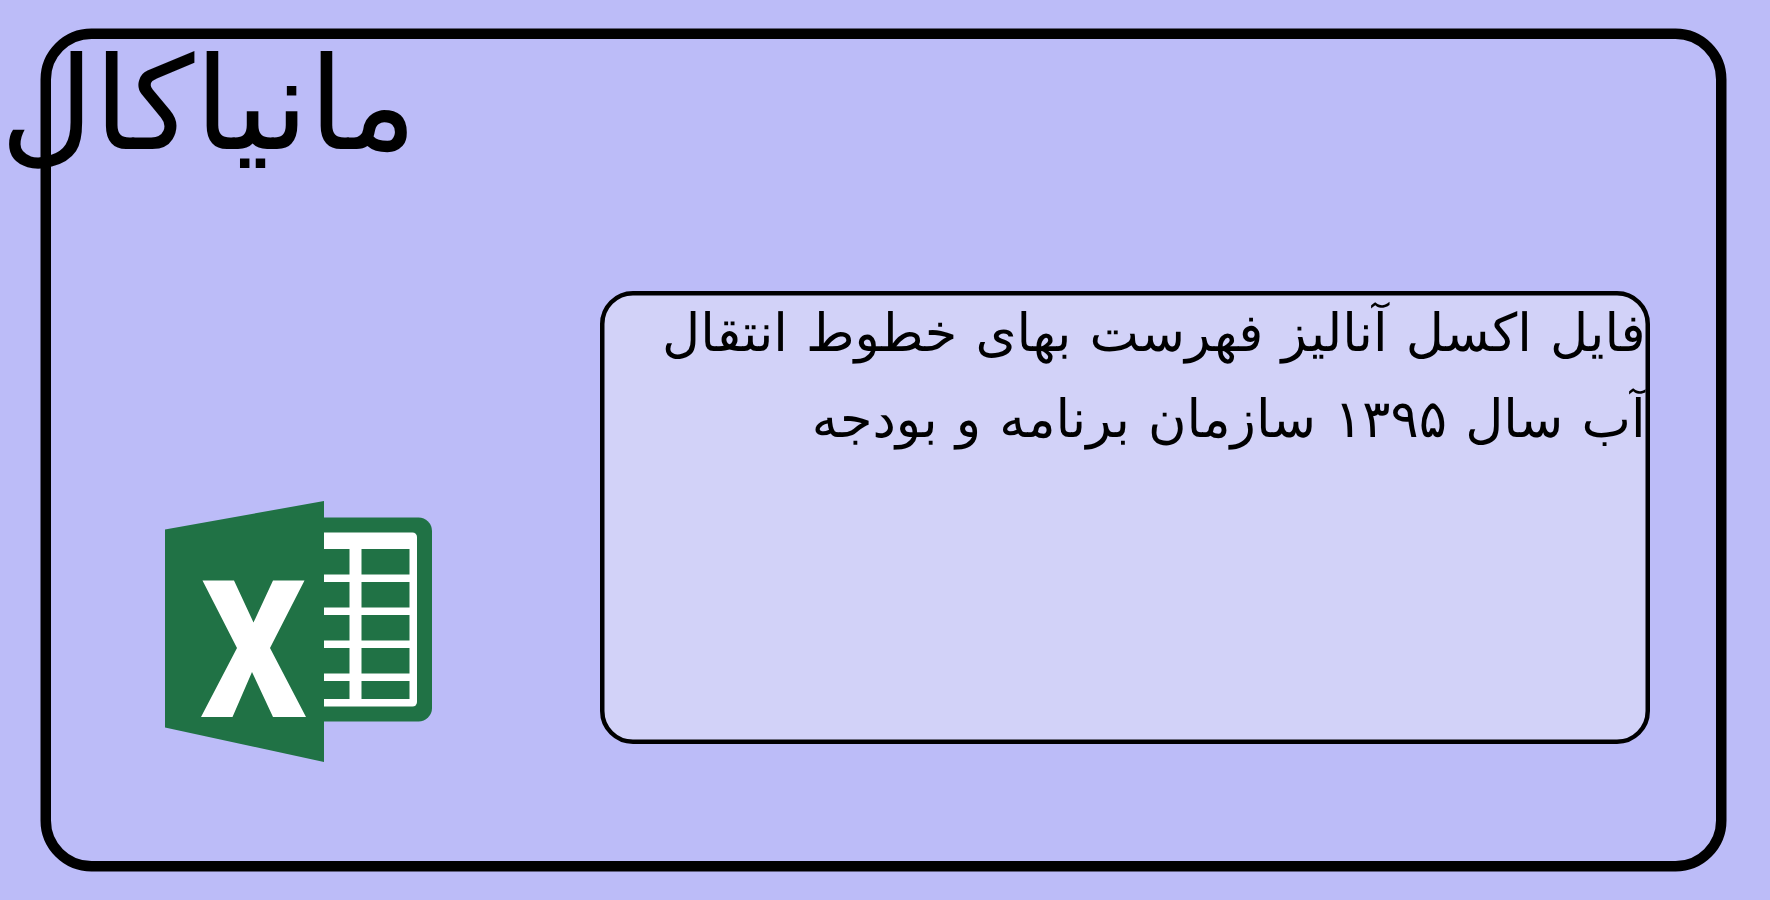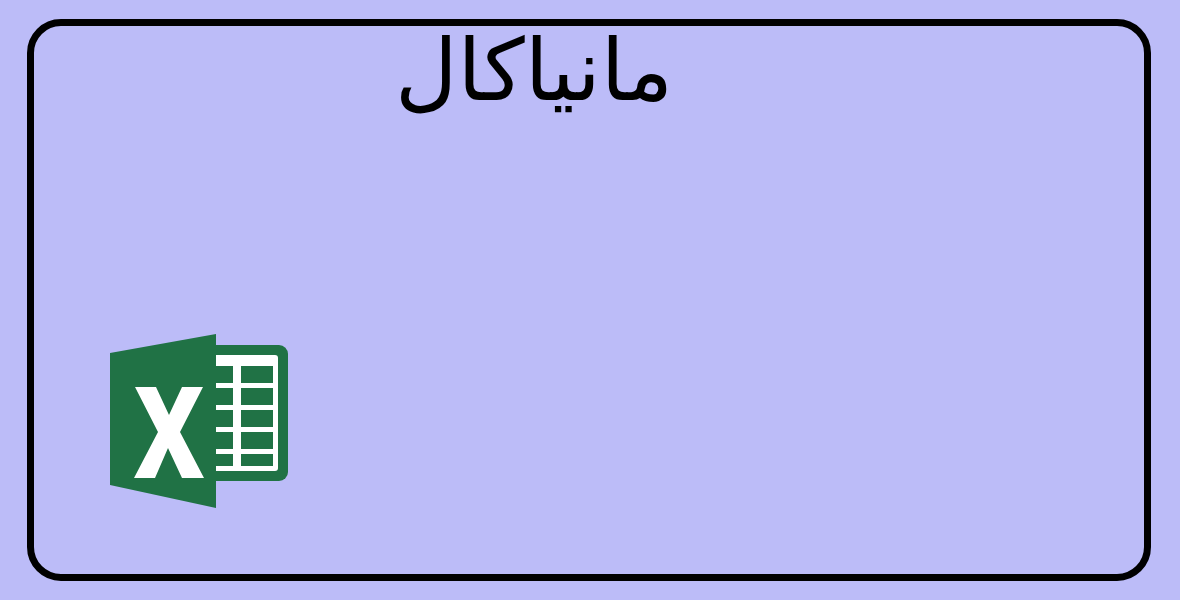--- a/index.html
+++ b/index.html
@@ -34,21 +34,21 @@
     box-sizing: border-box;
     background: transparent;
   }
 
   
   .card-title {
     position: absolute;
     left: 0;
     top: 20px;
     width: 1068px;
-    text-align: center;
+    text-align: left;
     font-size: 86px;
     line-height: 1.18;
     color: #000000;
     font-family: "DejaVu Sans", "Liberation Sans", sans-serif;
     direction: rtl;
     white-space: nowrap;
     letter-spacing: 0;
   }
 
   
@@ -122,14 +122,17 @@
         <rect x="93" y="123" width="32" height="12"></rect>
         <rect x="133" y="123" width="32" height="12"></rect>
       </g>
 
       <path d="M 2 22 L 108 3 L 108 177 L 2 154 Z" fill="#207245"></path>
 
       <path d="M 27 56 L 48 56 L 61 84 L 74 56 L 95 56 L 72 101 L 96 147 L 74 147 L 60 117 L 47 147 L 26 147 L 50 101 Z" fill="#ffffff"></path>
     </svg>
   </div>
 
+  <div class="desc-box">
+    <div class="desc-text">فایل اکسل آنالیز فهرست بهای خطوط انتقال آب سال ۱۳۹۵ سازمان برنامه و بودجه</div>
+  </div>
 
 </div>
 
 </body></html>

